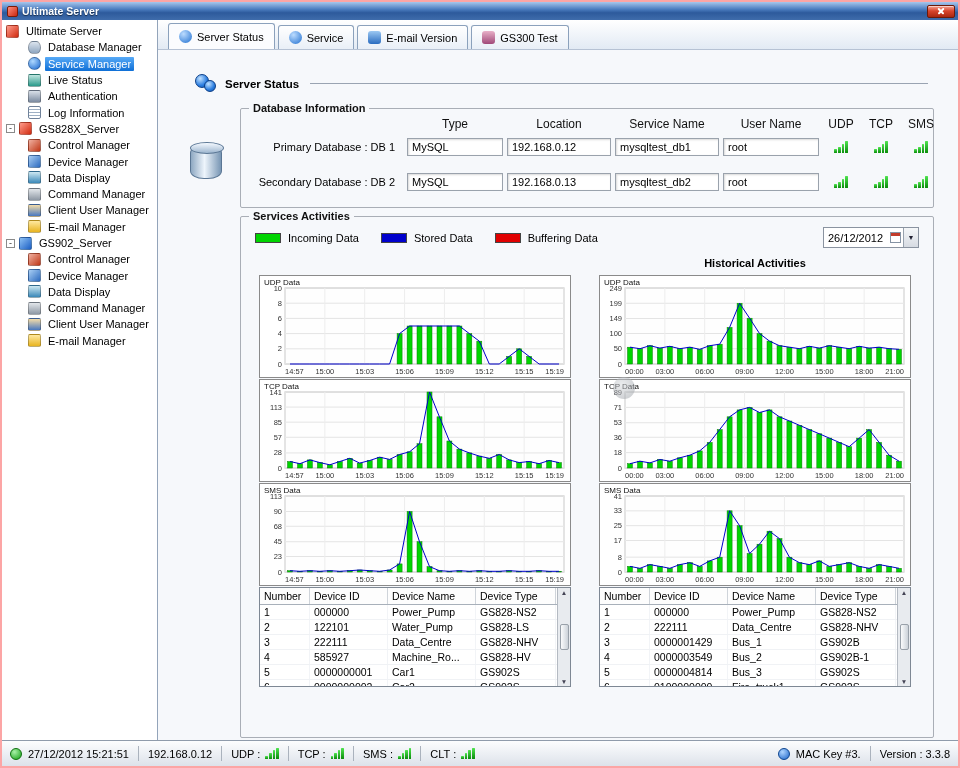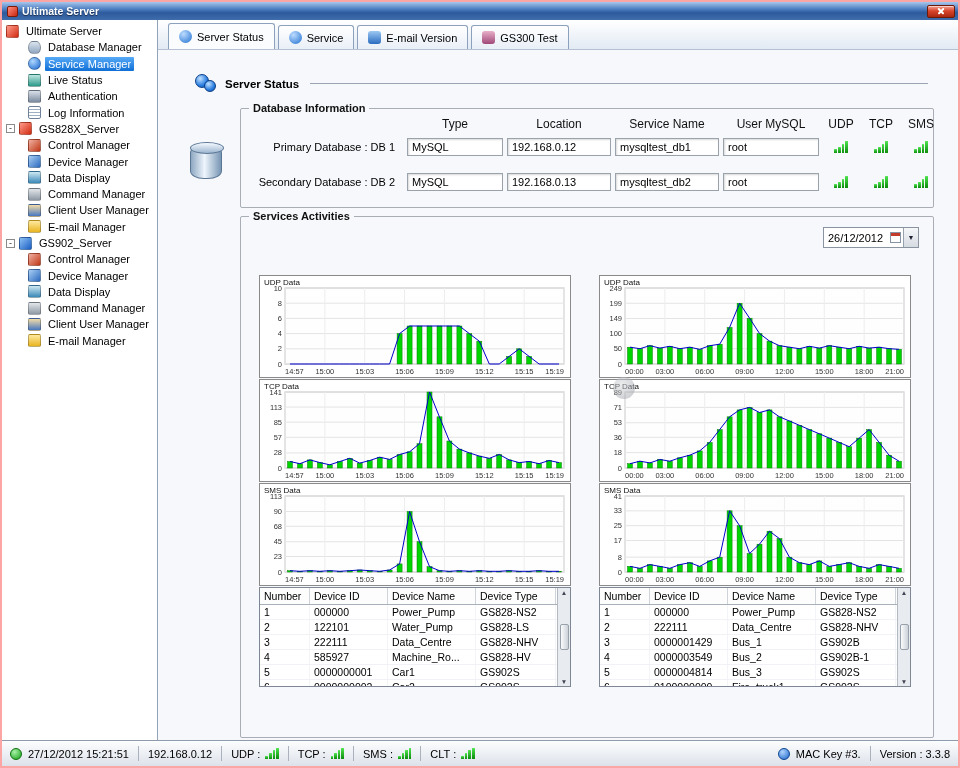--- a/index.html
+++ b/index.html
@@ -250,21 +250,21 @@
 
         <div class="db-bigicon"></div>
 
         <div class="groupbox db-group">
           <span class="gb-title">Database Information</span>
           <div class="db-grid db-head">
               <div></div>
               <div>Type</div>
               <div>Location</div>
               <div>Service Name</div>
-              <div>User MySQL</div>
+              <div>User Name</div>
               <div>UDP</div>
               <div>TCP</div>
               <div>SMS</div>
             </div>
           <div class="db-grid db-row0">
               <div class="db-label">Primary Database :  DB 1</div>
               <div class="field">MySQL</div>
               <div class="field">192.168.0.12</div>
               <div class="field">mysqltest_db1</div>
               <div class="field">root</div>
@@ -323,29 +323,44 @@
                   <i style="height: 11.3px;"></i>
                 </span>
               </div>
             </div>
         </div>
 
         <div class="groupbox svc-group">
           <span class="gb-title">Services Activities</span>
 
           <div class="legend-row">
+            <div class="legend">
+                <span class="item">
+                  <span class="sw" style="background: rgb(0, 212, 0);"></span>
+                  <span>Incoming Data</span>
+                </span>
+                <span class="item">
+                  <span class="sw" style="background: rgb(0, 0, 204);"></span>
+                  <span>Stored Data</span>
+                </span>
+                <span class="item">
+                  <span class="sw" style="background: rgb(224, 0, 0);"></span>
+                  <span>Buffering Data</span>
+                </span>
+              </div>
             <div class="svc-controls">
               <div class="date-combo">
                 <span class="date-text">26/12/2012</span>
                 <span class="cal-icon"></span>
                 <span class="combo-arrow">▼</span>
               </div>
             </div>
           </div>
 
+          <div class="col-title r">Historical  Activities</div>
 
           <div class="chart-col l">
             <div class="chart-slot"><svg width="312" height="103">
                   <rect x="0.5" y="0.5" width="311" height="102" fill="#ffffff" stroke="#8a8a8a"></rect>
                   <rect x="26" y="13" width="279" height="76" fill="#fefefe" stroke="#b8b8b8"></rect>
                   <line x1="26" y1="89" x2="305" y2="89" stroke="#e4e4e4"></line>
                   <text x="23" y="91.5" font-size="7.5" text-anchor="end" fill="#333">0</text>
                   <line x1="26" y1="73.8" x2="305" y2="73.8" stroke="#e4e4e4"></line>
                   <text x="23" y="76.3" font-size="7.5" text-anchor="end" fill="#333">2</text>
                   <line x1="26" y1="58.599999999999994" x2="305" y2="58.599999999999994" stroke="#e4e4e4"></line>

